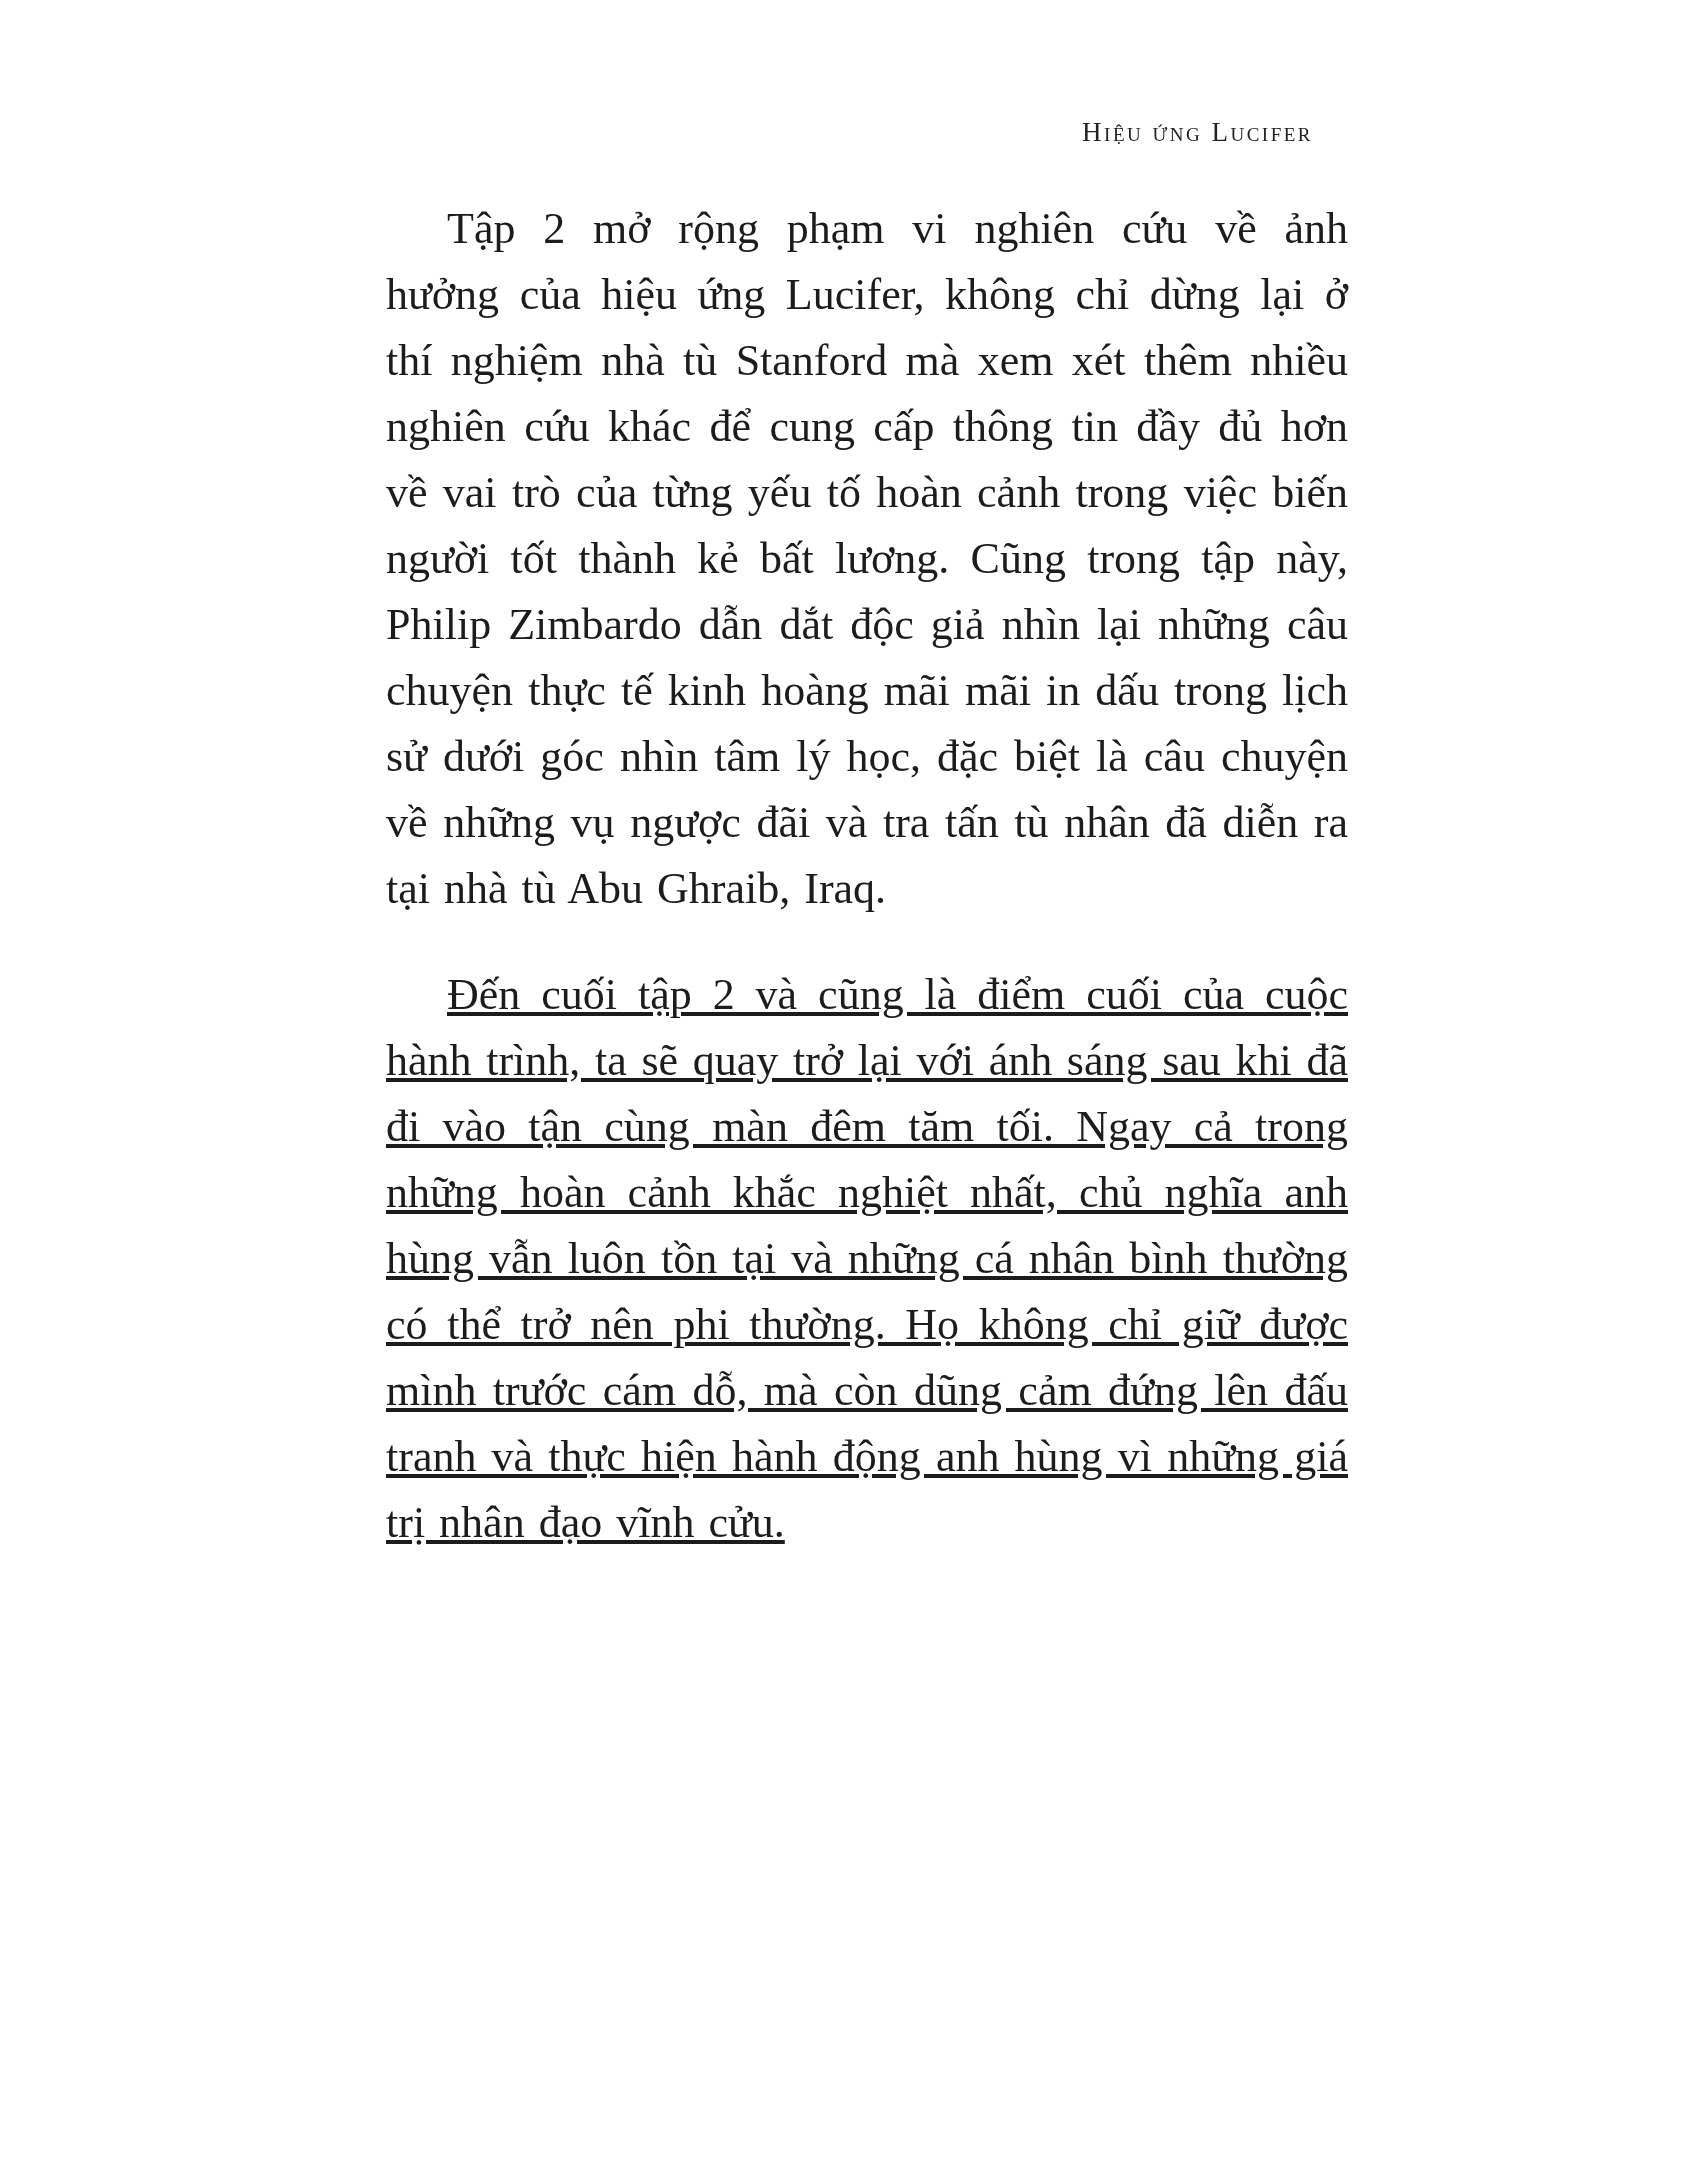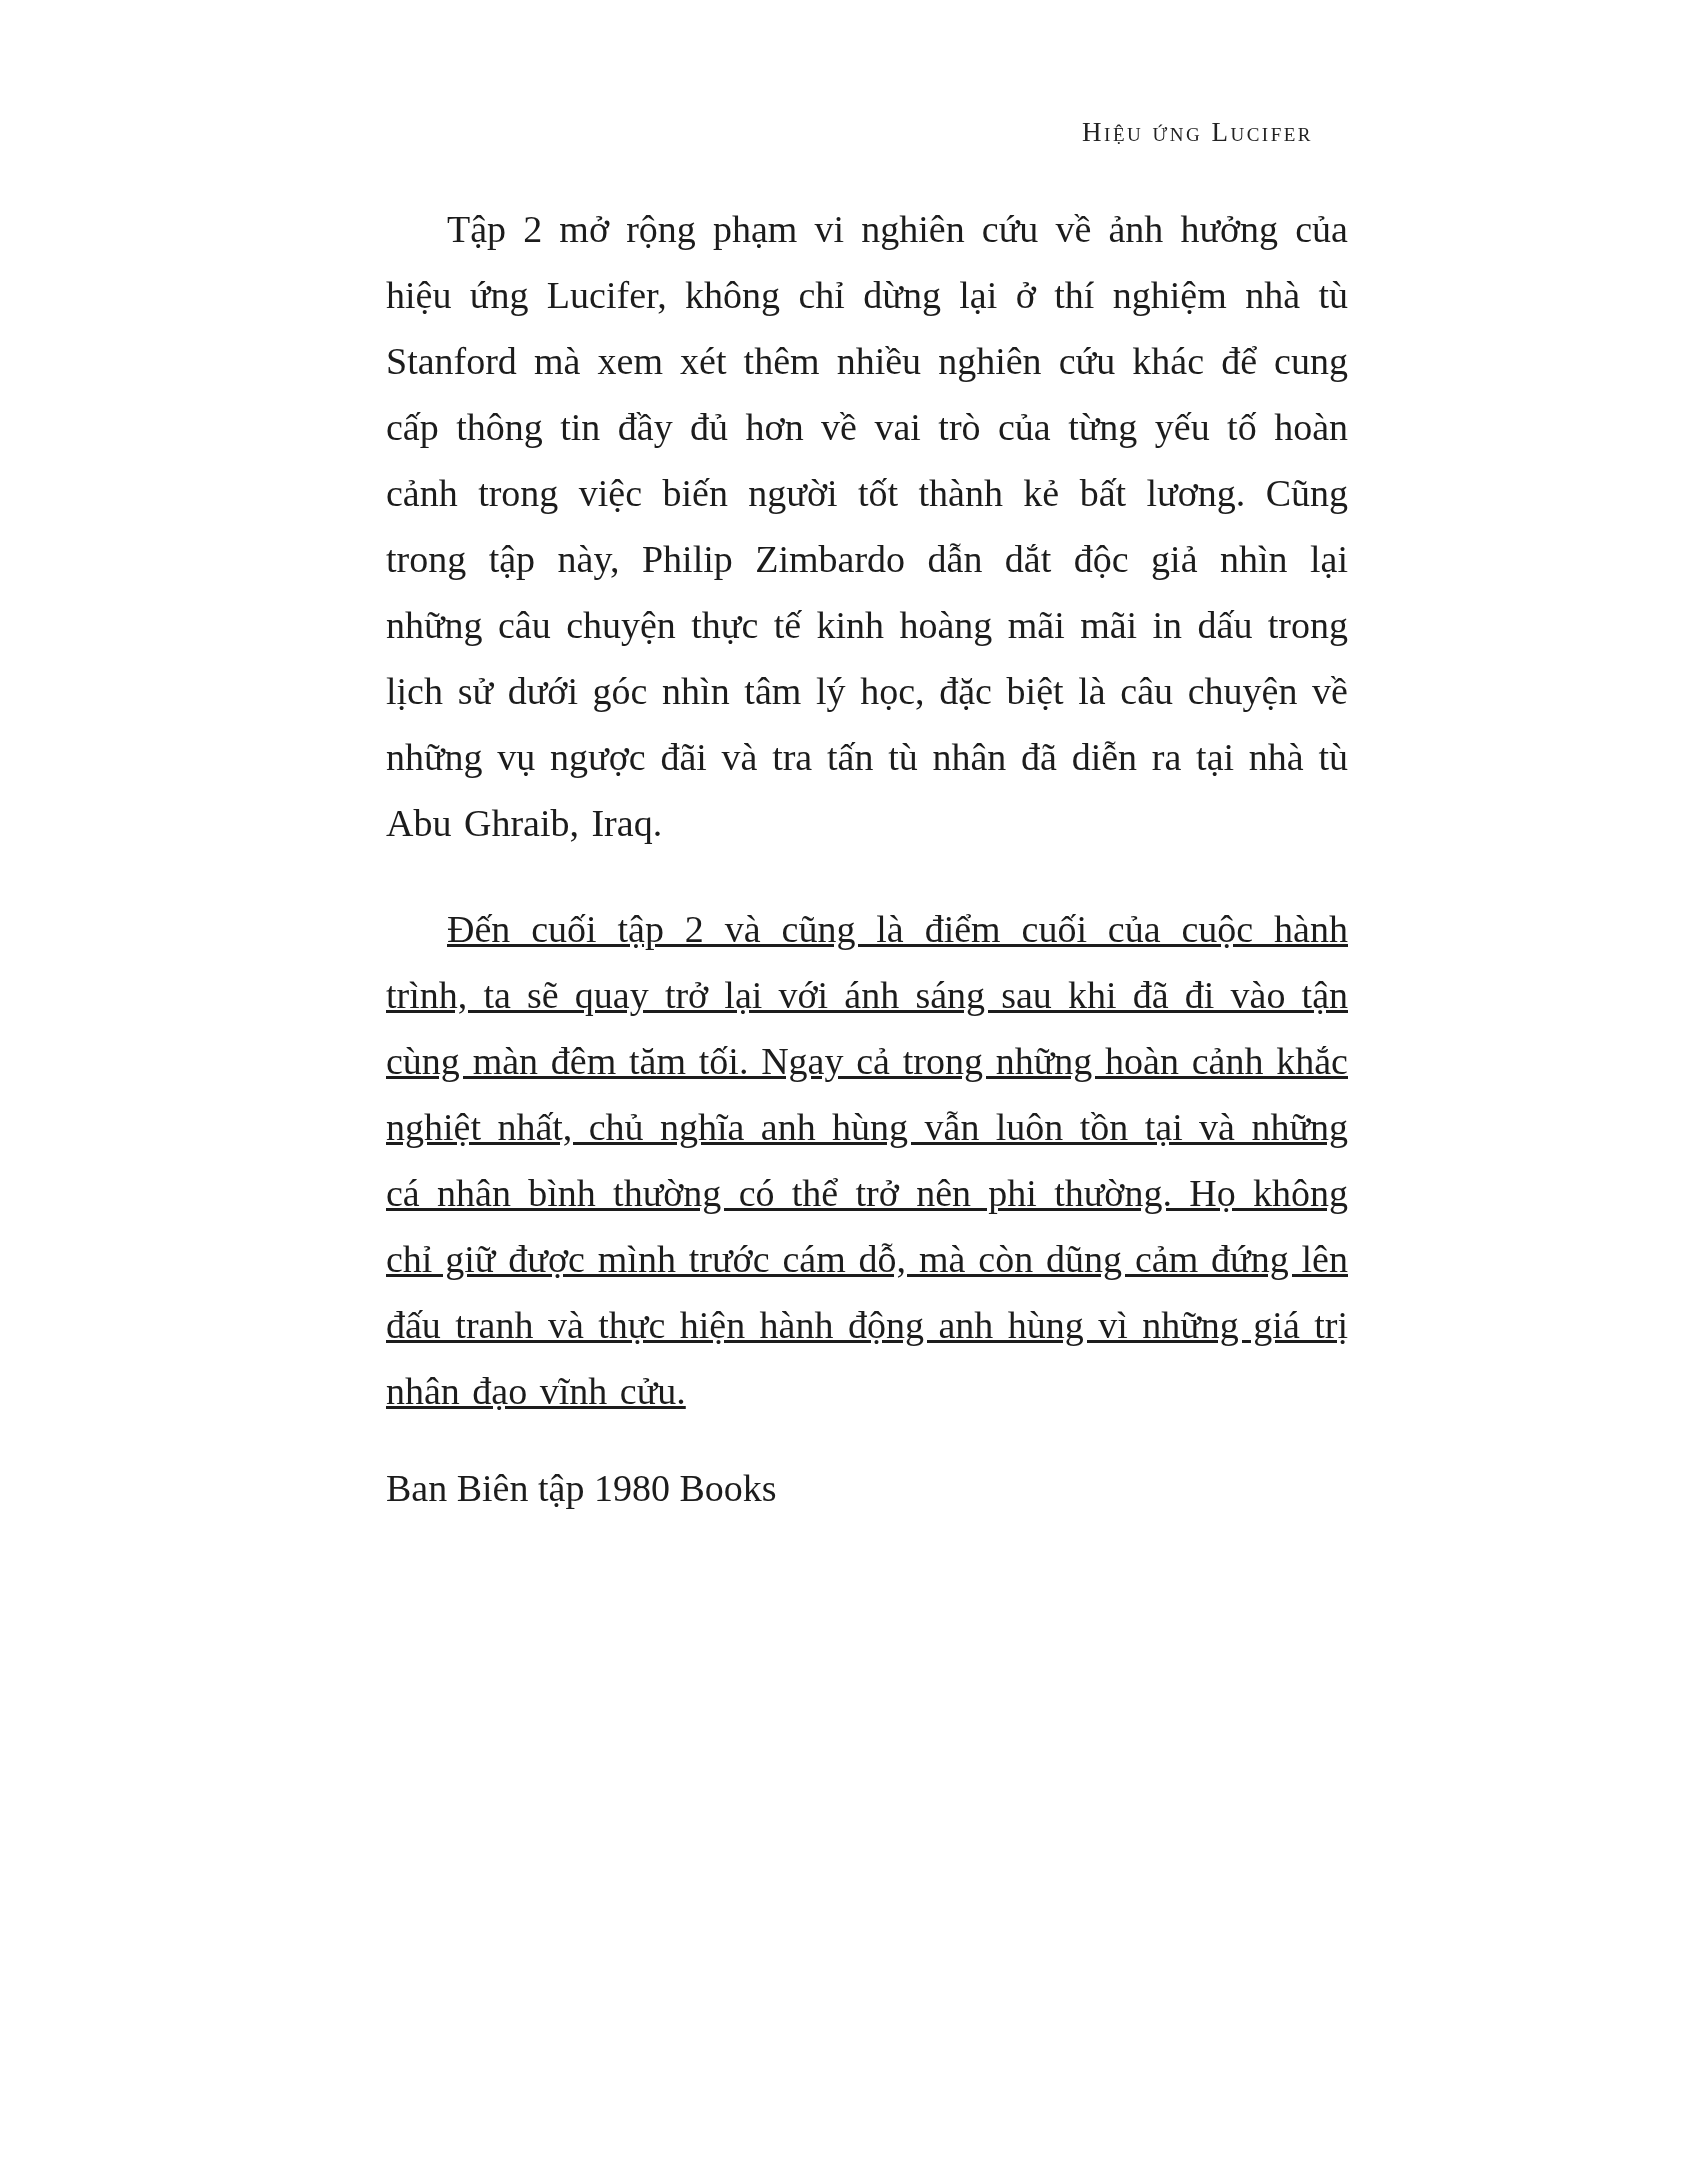--- a/index.html
+++ b/index.html
@@ -35,21 +35,21 @@
       margin: 129px 0 0 0;
       padding-left: 61px;
       font-size: 41px;
       font-weight: bold;
       letter-spacing: 0.5px;
       color: #111111;
     }
     .body-paragraph {
       margin: 0;
       padding: 0;
-      font-size: 38px;
+      font-size: 44px;
       line-height: 66px;
       text-align: justify;
       text-indent: 61px;
       word-spacing: 3px;
       color: #1c1c1c;
     }
     .body-paragraph.first {
       margin-top: 48px;
     }
     .body-paragraph.second {

